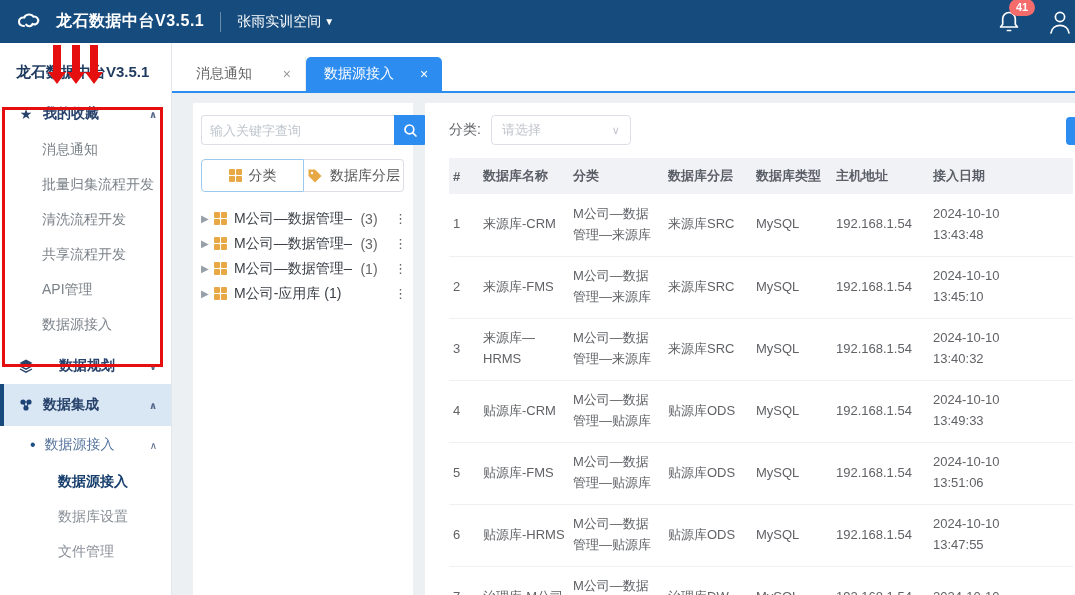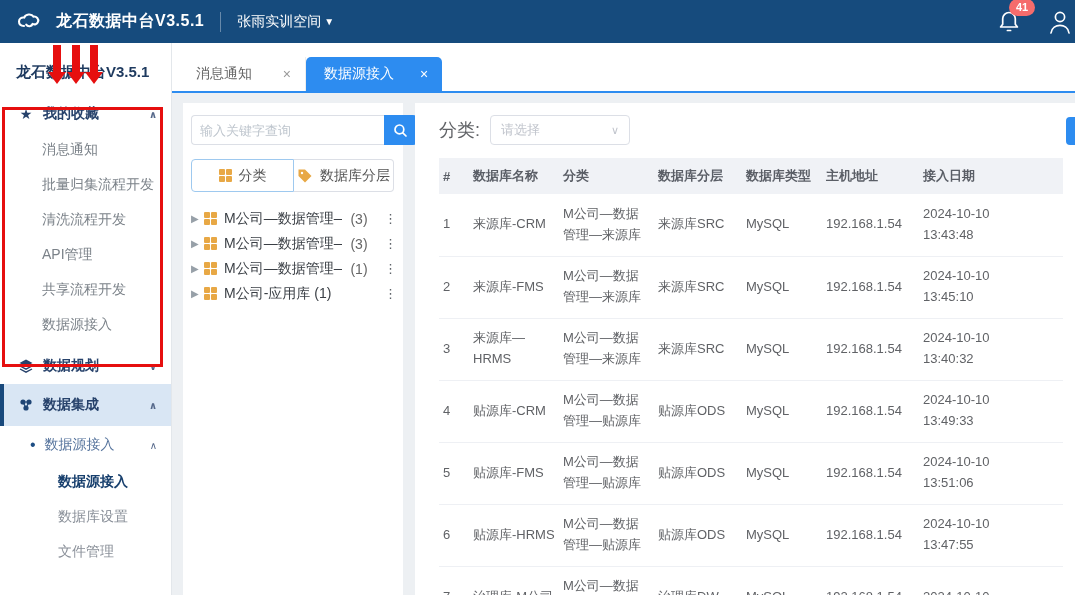--- a/index.html
+++ b/index.html
@@ -41,21 +41,21 @@
   .content { position:absolute; left:172px; top:43px; right:0; bottom:0; }
   .tabbar { height:50px; background:#fff; border-bottom:2px solid var(--accent,#2d8cf0);
     display:flex; align-items:flex-end; padding-left:6px; }
   .tab { height:34px; display:flex; align-items:center; font-size:14px; color:#666;
     padding:0 14px 0 18px; min-width:128px; justify-content:space-between; cursor:pointer;
     background:#fff; border-right:1px solid #eee; }
   .tab .x { font-size:14px; color:#999; margin-left:26px; cursor:pointer; }
   .tab.active { background:var(--accent,#2d8cf0); color:#fff; border-radius:5px 5px 0 0; border-right:none; }
   .tab.active .x { color:#fff; }
 
-  .panels { position:absolute; left:0; right:0; top:50px; bottom:0; display:flex; padding:10px 0 0 11px; gap:12px; }
+  .panels { position:absolute; left:0; right:0; top:50px; bottom:0; display:flex; padding:10px 0 0 21px; gap:12px; }
   .tree-panel { width:220px; background:#fff; padding:12px 9px 0 8px; flex:none; }
   .table-panel { flex:1; background:#fff; position:relative; padding:12px 14px 0 24px; overflow:hidden; }
 
   
   .search-row { display:flex; align-items:center; gap:6px; }
   .search-box { display:flex; flex:1; height:30px; }
   .search-input { flex:1; border:1px solid #dcdfe6; border-right:none; border-radius:4px 0 0 4px;
     font-size:13px; padding:0 8px; color:#333; outline:none; min-width:0; }
   .search-input::placeholder { color:#bfc6ce; }
   .search-btn { width:33px; height:30px; background:var(--accent,#2d8cf0); border:none;
@@ -75,21 +75,21 @@
   .tree-row { display:flex; align-items:center; height:25px; font-size:14px; color:#3a3f45; cursor:pointer; }
   .tree-row .caret { color:#97a0a8; font-size:10px; width:13px; flex:none; }
   .tree-row .grid-ic { flex:none; margin-right:7px; }
   .tree-row .lbl { white-space:nowrap; overflow:hidden; max-width:118px; }
   .tree-row .cnt { color:#666; margin-left:6px; }
   .tree-row .cnt.pushed { margin-left:auto; margin-right:8px; }
   .tree-row .dots { margin-left:auto; color:#5f6artacama4; color:#5f646a; font-size:13px; width:10px; text-align:center; }
 
   
   .filter-row { display:flex; align-items:center; }
-  .filter-label { font-size:18px; color:#606266; margin-right:10px; }
+  .filter-label { font-size:14px; color:#606266; margin-right:10px; }
   .select { width:140px; height:30px; border:1px solid #dcdfe6; border-radius:4px; display:flex;
     align-items:center; justify-content:space-between; padding:0 10px; cursor:pointer; background:#fff; }
   .select .ph { font-size:13px; color:#c0c4cc; }
   .select .sv { font-size:11px; color:#c0c4cc; }
   .edge-btn { position:absolute; right:0; top:14px; width:9px; height:28px;
     background:var(--accent,#2d8cf0); border:none; border-radius:4px 0 0 4px; cursor:pointer; }
 
   table { border-collapse:collapse; table-layout:fixed; width:624px; margin-top:13px; }
   thead th { background:#f0f2f6; height:36px; font-size:13px; color:#5a5e66; font-weight:bold;
     text-align:left; padding:0 4px; }
@@ -145,25 +145,25 @@
   <div class="side-title">龙石数据中台V3.5.1</div>
 
   <div class="menu-section">
     <span class="mi">★</span>
     <span>我的收藏</span>
     <span class="chev">∧</span>
   </div>
   <div class="menu-item">消息通知</div>
   <div class="menu-item">批量归集流程开发</div>
   <div class="menu-item">清洗流程开发</div>
+  <div class="menu-item">共享流程开发</div>
   <div class="menu-item">API管理</div>
-  <div class="menu-item">共享流程开发</div>
   <div class="menu-item">数据源接入</div>
 
-  <div class="menu-section" style="margin-top:6px;">
+  <div class="menu-section" style="margin-top:6px;gap:16px;">
     <span class="mi">
       <svg width="16" height="16" viewBox="0 0 16 16">
         <path d="M8 1.5 1.5 5 8 8.5 14.5 5z" fill="#27426b"></path>
         <path d="M2 8l6 3.2L14 8M2 11l6 3.2 6-3.2" fill="none" stroke="#27426b" stroke-width="1.4"></path>
       </svg>
     </span>
     <span>数据规划</span>
     <span class="chev">∨</span>
   </div>
 

